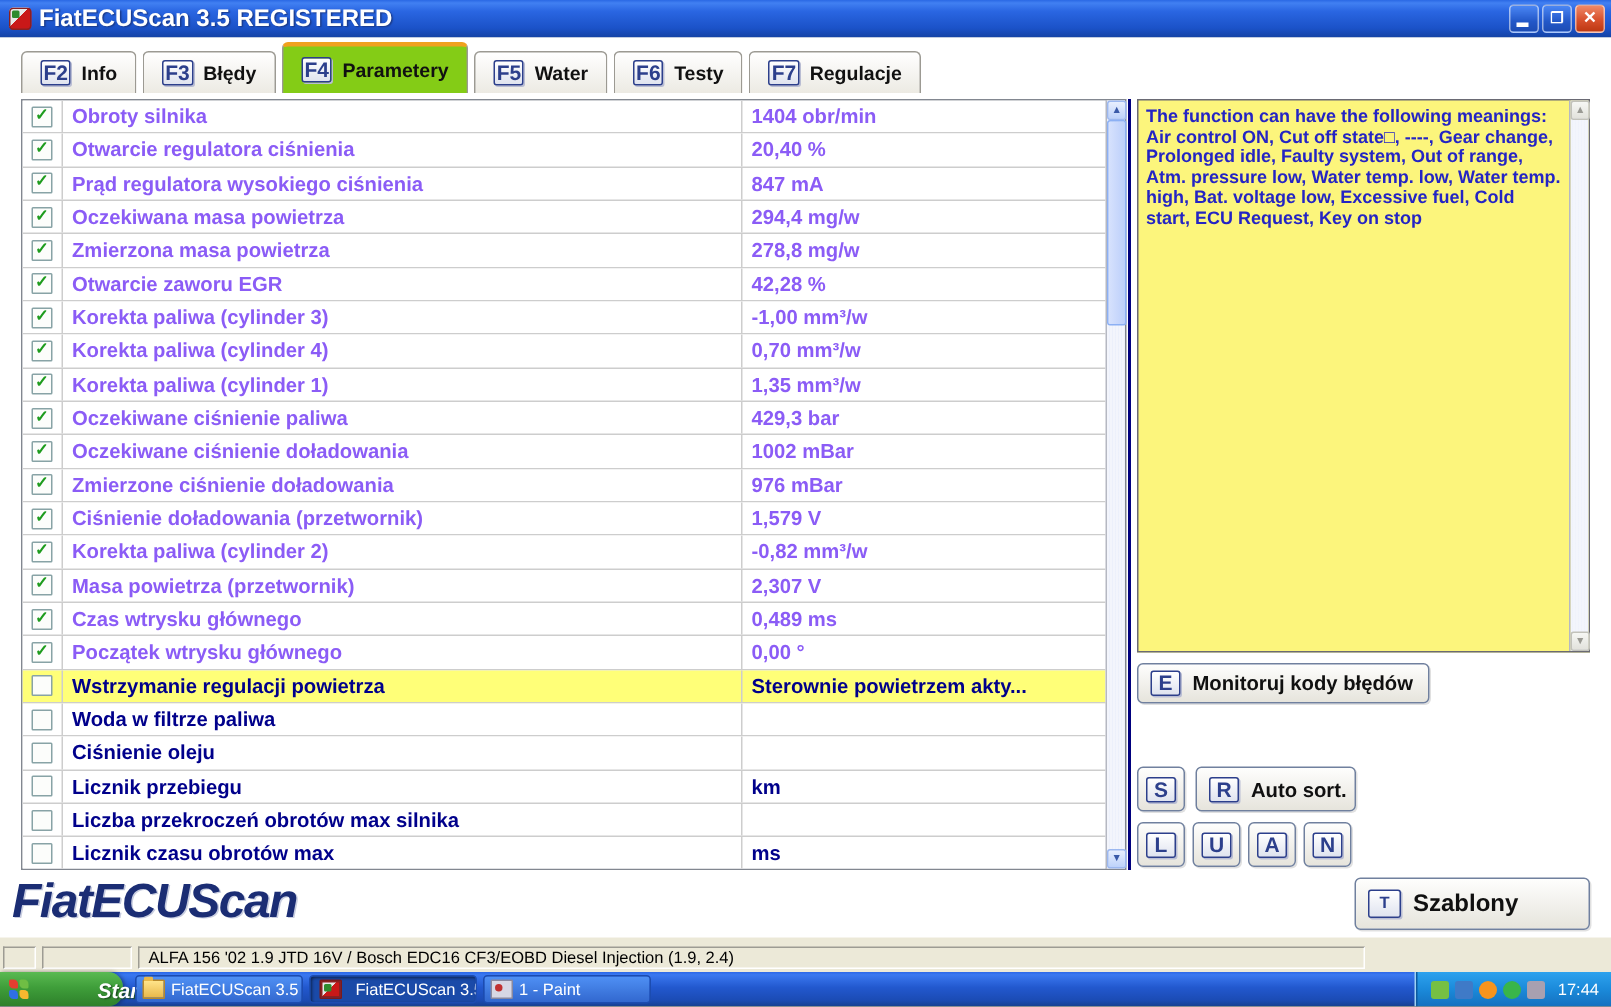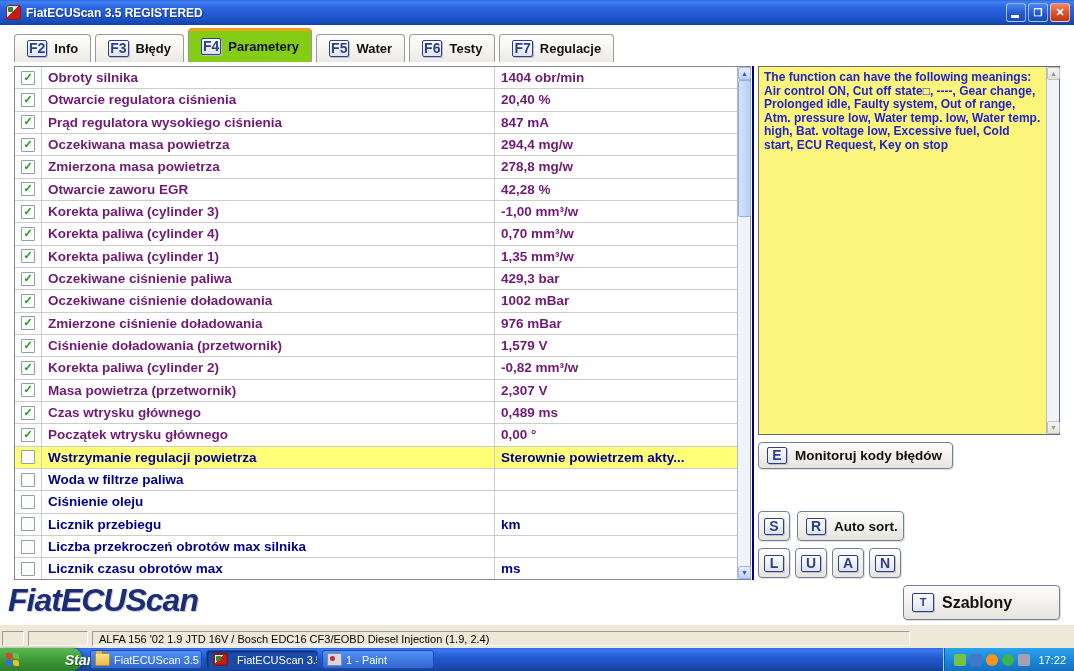--- a/index.html
+++ b/index.html
@@ -6,21 +6,21 @@
   .screen{position:relative;width:1074px;height:671px;overflow:hidden;
     font-family:"Liberation Sans",sans-serif;background:#ece9d8;}
   
   .titlebar{position:absolute;left:0;top:0;width:1074px;height:25px;
     background:linear-gradient(180deg,#2a68e4 0%,#4180f2 8%,#2a66e2 30%,#1b52c8 75%,#1443a4 100%);
     display:flex;align-items:center;padding:0 4px;box-sizing:border-box;}
   .app-icon{width:15px;height:15px;margin:0 5px 0 2px;border-radius:3px;position:relative;
     background:linear-gradient(135deg,#e8e8e8 0%,#e8e8e8 45%,#c91818 45%,#c91818 100%);
     box-shadow:inset 0 0 0 1px #8a2020;}
   .app-icon:after{content:"";position:absolute;left:2px;top:2px;width:5px;height:5px;background:#2e8b2e;border-radius:1px;}
-  .title-text{color:#fff;font-weight:bold;font-size:12px;text-shadow:1px 1px 1px #1a3a8a;flex:1;}
+  .title-text{color:#fff;font-weight:bold;font-size:16px;text-shadow:1px 1px 1px #1a3a8a;flex:1;}
   .win-btns{display:flex;gap:2px;}
   .wbtn{width:20px;height:19px;border-radius:3px;border:1px solid rgba(255,255,255,.55);
     background:linear-gradient(180deg,#4a86f4,#2358c8 60%,#1c4cb4);color:#fff;
     font-size:11px;line-height:17px;text-align:center;font-weight:bold;position:relative;box-sizing:border-box;}
   .wbtn.min:after{content:"";position:absolute;left:4px;bottom:3px;width:8px;height:3px;background:#fff;}
   .wbtn.restore:after{content:"❐";font-size:10px;}
   .wbtn.close{background:linear-gradient(180deg,#ee8866,#d8502c 55%,#bd3812);}
   
   .client-bg{position:absolute;left:0;top:25px;width:1074px;height:600px;background:#ffffff;}
   
@@ -35,21 +35,21 @@
   
   .table-wrap{position:absolute;left:14px;top:66px;width:737px;height:514px;
     border:1px solid #828790;box-sizing:border-box;background:#fff;}
   .grid{position:absolute;left:0;top:0;right:13px;bottom:0;overflow:hidden;}
   .prow{display:flex;height:22.33px;box-sizing:border-box;border-bottom:1px solid #cdcdcd;
     font-weight:bold;font-size:13.5px;background:#fff;align-items:center;}
   .prow.hl{background:#ffff78;}
   .c-check{width:26px;align-self:stretch;border-right:1px solid #cdcdcd;display:flex;align-items:center;justify-content:center;}
   .c-name{flex:1;align-self:stretch;display:flex;align-items:center;border-right:1px solid #cdcdcd;padding-left:6px;overflow:hidden;white-space:nowrap;}
   .c-val{width:236px;align-self:stretch;display:flex;align-items:center;padding-left:6px;overflow:hidden;white-space:nowrap;}
-  .prow.on .c-name,.prow.on .c-val{color:#701a75;}
+  .prow.on .c-name,.prow.on .c-val{color:#8b5cf6;}
   .prow.off .c-name,.prow.off .c-val{color:#00008b;}
   .cbx{width:12px;height:12px;border:1px solid #88a3a6;background:#fcfdfb;border-radius:1px;
     font-size:11px;line-height:11px;text-align:center;color:#1e9c1e;font-weight:bold;}
   
   .vscroll{position:absolute;top:0;right:0;width:13px;bottom:0;background:
     repeating-linear-gradient(90deg,#f3f5fc 0,#f3f5fc 1px,#e9eefb 2px);border-left:1px solid #b5b8c2;box-sizing:border-box;}
   .sb-arrow{position:absolute;left:0;width:13px;height:13px;box-sizing:border-box;
     background:linear-gradient(180deg,#e8effe,#bdd2fa);border:1px solid #9cb8f0;border-radius:2px;
     color:#3a5aa8;font-size:7px;line-height:11px;text-align:center;}
   .sb-up{top:0;}.sb-down{bottom:0;}
@@ -405,17 +405,17 @@
           <span class="ticon paint-icon"></span>
           <span>1 - Paint</span>
         </div>
       </div>
     <div class="tray" id="tray">
       <span class="trayicon" style="background: rgb(118, 192, 67);"></span>
         <span class="trayicon" style="background: rgb(63, 122, 199);"></span>
         <span class="trayicon round" style="background: rgb(247, 148, 29);"></span>
         <span class="trayicon round" style="background: rgb(57, 181, 74);"></span>
         <span class="trayicon" style="background: rgb(168, 160, 176);"></span>
-        <span class="traytime">17:22</span>
+        <span class="traytime">17:44</span>
     </div>
   </div>
 
 </div>
 
 </body></html>

